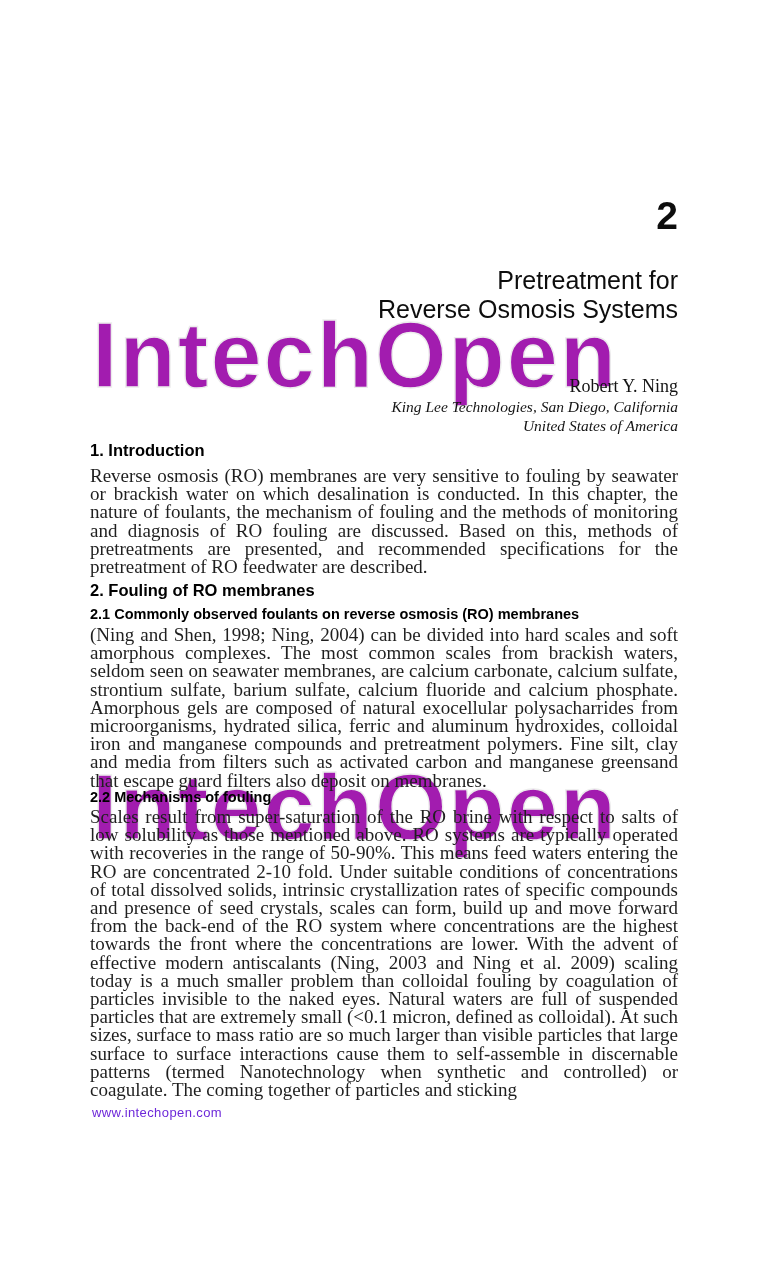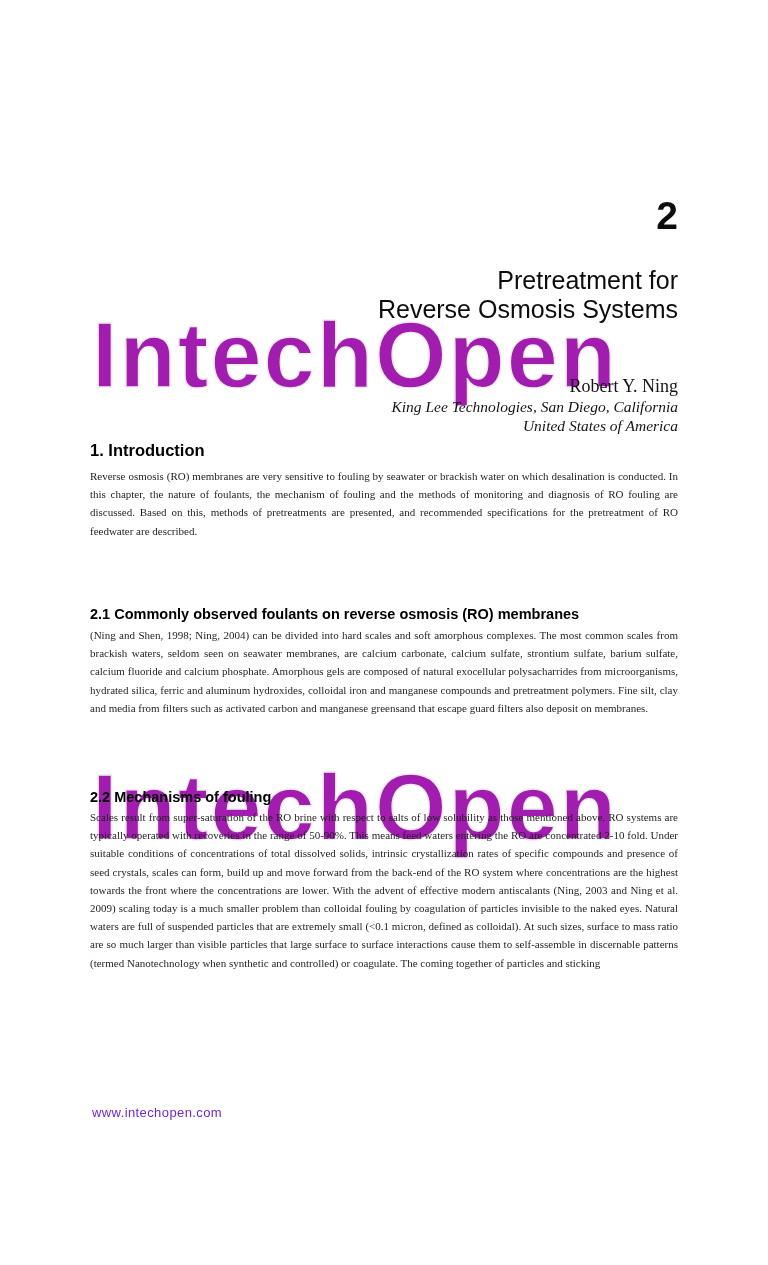--- a/index.html
+++ b/index.html
@@ -77,21 +77,21 @@
   .h-intro { top: 441px; }
   .h-fouling { top: 581px; }
   .h-21 { top: 606px; }
   .h-22 { top: 789px; }
   .body-par {
     position: absolute;
     left: 90px;
     width: 588px;
     text-align: justify;
     font-family: "Liberation Serif", serif;
-    font-size: 11px;
+    font-size: 19px;
     line-height: 18.2px;
     color: #1f1f1f;
     z-index: 1;
   }
   .p-intro { top: 467px; }
   .p-21 { top: 626px; }
   .p-22 { top: 808px; }
   
   .footer-url {
     position: absolute;
@@ -125,20 +125,21 @@
   <div class="author-block">
     <div class="author-name">Robert Y. Ning</div>
     <div class="affil">King Lee Technologies, San Diego, California</div>
     <div class="affil">United States of America</div>
   </div>
 
   <h2 class="h-sec h-intro">1. Introduction</h2>
 
   <p class="body-par p-intro">Reverse osmosis (RO) membranes are very sensitive to fouling by seawater or brackish water on which desalination is conducted. In this chapter, the nature of foulants, the mechanism of fouling and the methods of monitoring and diagnosis of RO fouling are discussed. Based on this, methods of pretreatments are presented, and recommended specifications for the pretreatment of RO feedwater are described.</p>
 
+  <h2 class="h-sec h-fouling">2. Fouling of RO membranes</h2>
 
   <h3 class="h-sub h-21">2.1 Commonly observed foulants on reverse osmosis (RO) membranes</h3>
 
   <p class="body-par p-21">(Ning and Shen, 1998; Ning, 2004) can be divided into hard scales and soft amorphous complexes. The most common scales from brackish waters, seldom seen on seawater membranes, are calcium carbonate, calcium sulfate, strontium sulfate, barium sulfate, calcium fluoride and calcium phosphate. Amorphous gels are composed of natural exocellular polysacharrides from microorganisms, hydrated silica, ferric and aluminum hydroxides, colloidal iron and manganese compounds and pretreatment polymers. Fine silt, clay and media from filters such as activated carbon and manganese greensand that escape guard filters also deposit on membranes.</p>
 
   <h3 class="h-sub h-22">2.2 Mechanisms of fouling</h3>
 
   <p class="body-par p-22">Scales result from super-saturation of the RO brine with respect to salts of low solubility as those mentioned above. RO systems are typically operated with recoveries in the range of 50-90%. This means feed waters entering the RO are concentrated 2-10 fold. Under suitable conditions of concentrations of total dissolved solids, intrinsic crystallization rates of specific compounds and presence of seed crystals, scales can form, build up and move forward from the back-end of the RO system where concentrations are the highest towards the front where the concentrations are lower. With the advent of effective modern antiscalants (Ning, 2003 and Ning et al. 2009) scaling today is a much smaller problem than colloidal fouling by coagulation of particles invisible to the naked eyes. Natural waters are full of suspended particles that are extremely small (&lt;0.1 micron, defined as colloidal). At such sizes, surface to mass ratio are so much larger than visible particles that large surface to surface interactions cause them to self-assemble in discernable patterns (termed Nanotechnology when synthetic and controlled) or coagulate. The coming together of particles and sticking</p>
 
   <a class="footer-url">www.intechopen.com</a>

